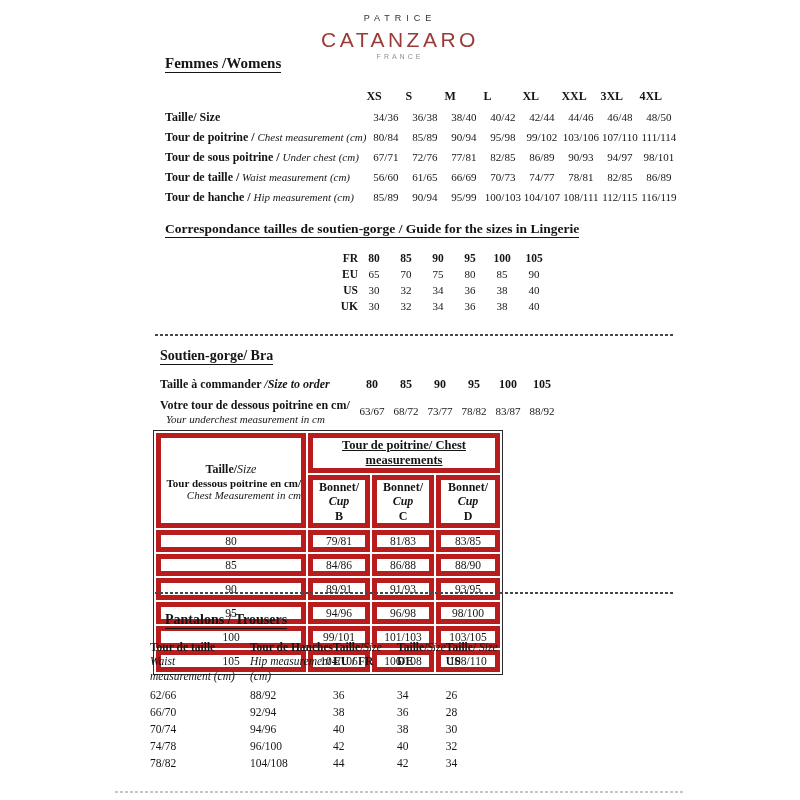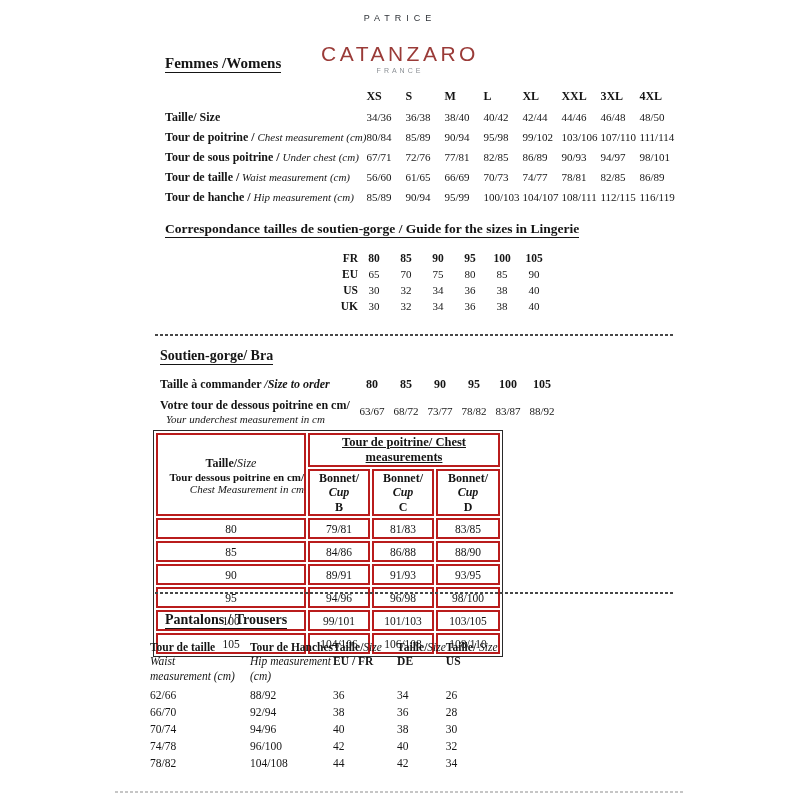--- a/index.html
+++ b/index.html
@@ -8,30 +8,30 @@
   #page{position:relative;width:800px;height:800px;background:#fff;overflow:hidden}
   .b{font-weight:bold}
   .i{font-style:italic}
   .bi{font-weight:bold;font-style:italic}
   .heading{position:absolute;font-weight:bold;white-space:nowrap}
   .heading .u{border-bottom:1.5px solid #151515;padding-bottom:1px}
 
   
   .logo{position:absolute;top:13px;left:0;width:800px;text-align:center;font-family:"Liberation Sans",sans-serif}
   .logo-top{font-size:9px;letter-spacing:5px;color:#2f3338}
-  .logo-main{font-size:21px;letter-spacing:3.5px;color:#9a3b38;margin-top:19px}
+  .logo-main{font-size:21px;letter-spacing:3.5px;color:#9a3b38;margin-top:5px}
   .logo-sub{font-size:7px;letter-spacing:3px;color:#8b9095;margin-top:1px}
 
   table{border-collapse:collapse}
   td,th{padding:0;vertical-align:middle;font-weight:normal}
 
   
   .t-womens{position:absolute;left:165px;top:85px;font-size:11px}
   .t-womens th{width:39px;text-align:left;font-weight:bold;font-size:12px;height:22px}
-  .t-womens td.val{width:39px;height:20px}
+  .t-womens td.val{width:39px;text-align:center;height:20px}
   .t-womens td.lbl{width:190px;text-align:left;white-space:nowrap}
   .t-womens td.lbl .b{font-size:12px}
 
   #h-lingerie{left:165px;top:221px;font-size:13.5px}
 
   
   .t-lingerie{position:absolute;left:250px;top:250px;font-size:11px}
   .t-lingerie td{height:16px}
   .t-lingerie .lbl{width:108px;font-weight:bold;font-size:11.5px;text-align:right}
   .t-lingerie .val{width:32px;text-align:center}
@@ -50,21 +50,21 @@
   .t-bra .val{width:34px;text-align:center}
   .t-bra tr.r1 td{height:20px}
   .t-bra tr.r1 .val{font-weight:bold;font-size:12px}
   .t-bra tr.r1 .lbl{font-size:12px}
   .t-bra tr.r2 td{height:34px}
   .t-bra tr.r2 .lbl div.l1{font-weight:bold;font-size:12px}
   .t-bra tr.r2 .lbl div.l2{font-style:italic;font-size:11px;padding-left:6px}
 
   
   .t-cup{position:absolute;left:153px;top:430px;border-collapse:separate;border-spacing:2px;border:1px solid #2a2a2a;font-size:11.5px}
-  .t-cup td,.t-cup th{border:2px solid #b91c1c;text-align:center;background:#fff}
+  .t-cup td,.t-cup th{border:5px solid #b91c1c;text-align:center;background:#fff}
   .t-cup .c1{width:150px}
   .t-cup .cb{width:62px}
   .t-cup .cc{width:62px}
   .t-cup .cd{width:64px}
   .t-cup .c1 .l1{font-size:12px;text-align:center;padding-top:1px}
   .t-cup .c1 .l2{font-weight:bold;font-size:11px;text-align:right;padding-left:3px}
   .t-cup .c1 .l3{font-style:italic;font-size:11px;text-align:right;padding-left:3px}
   .t-cup th.span-h{height:18px;font-size:12.5px}
   .t-cup th.span-h span{font-weight:bold;text-decoration:underline}
   .t-cup th.cup-h{height:32px;font-size:12px;line-height:1.2}

